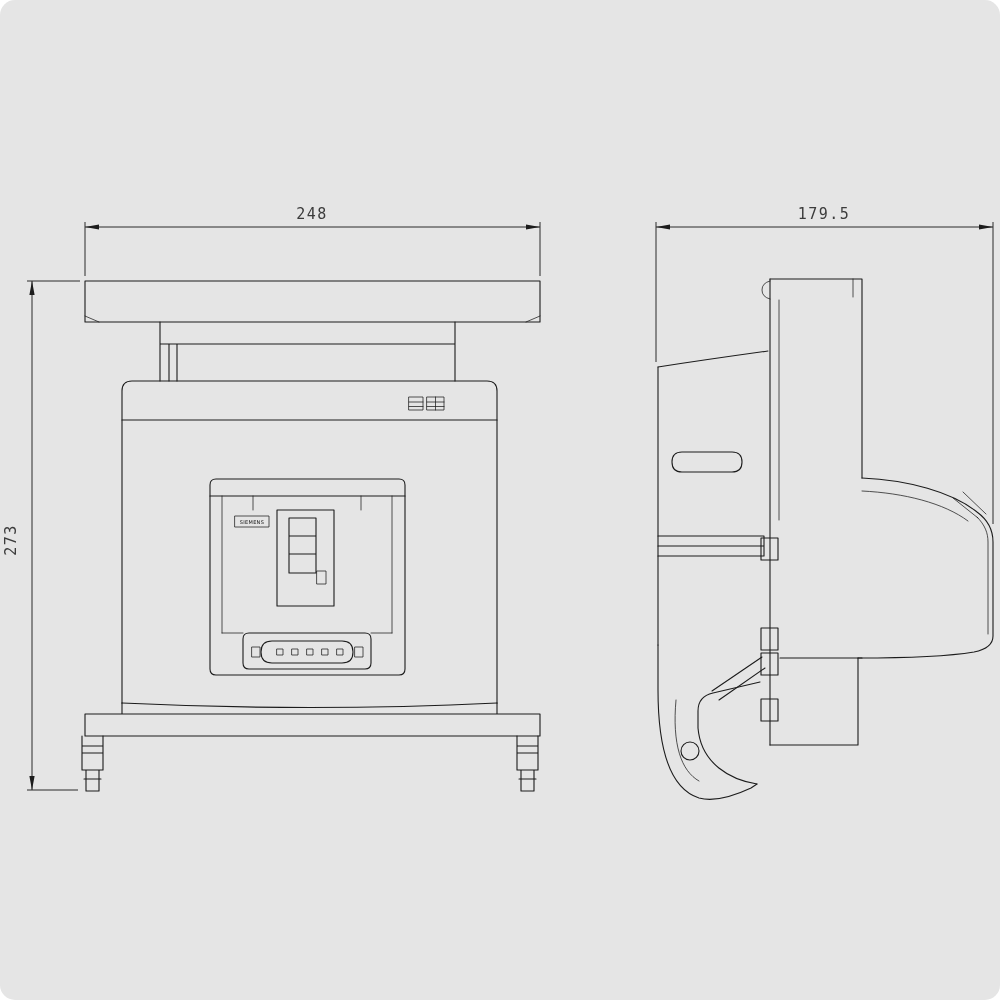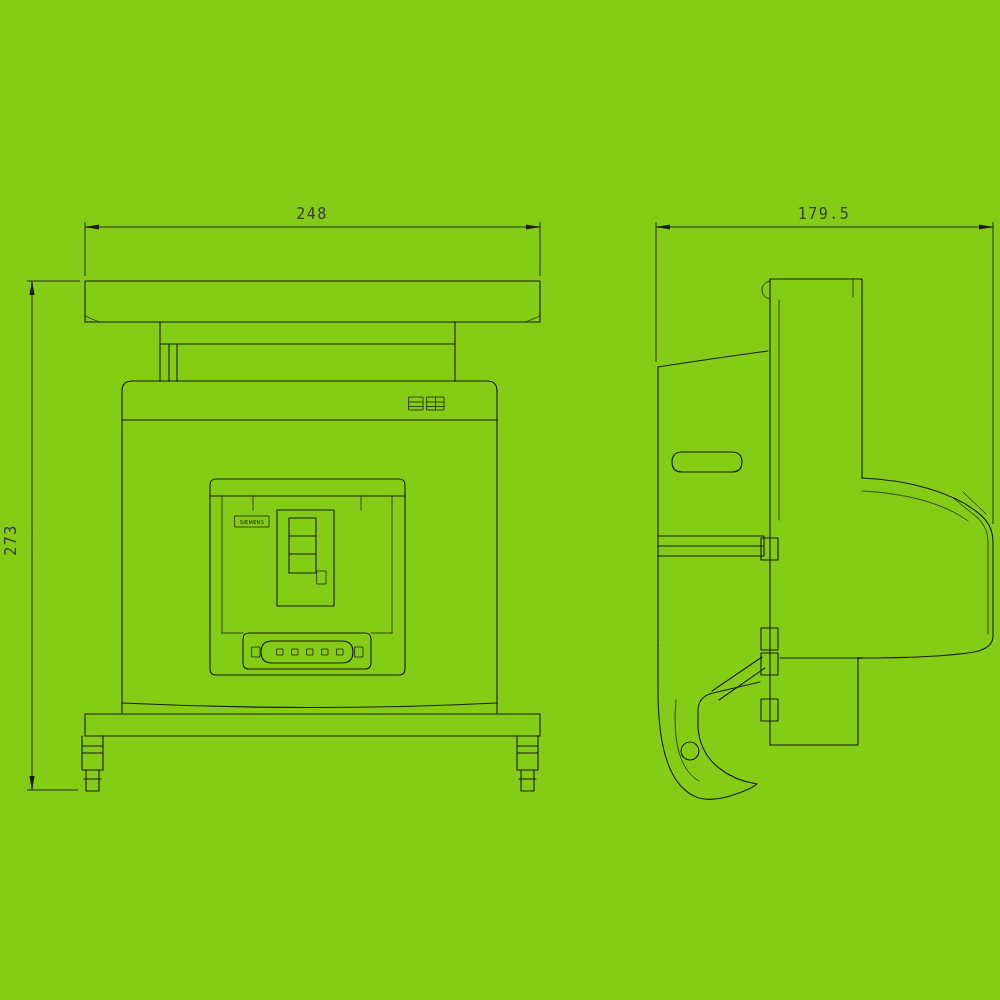--- a/index.html
+++ b/index.html
@@ -1,16 +1,16 @@
 <!DOCTYPE html>
 <html><head>
 <meta charset="utf-8">
 <style>
   html,body{margin:0;padding:0;background:#ffffff;}
-  .stage{width:1000px;height:1000px;background:#84cc16;position:relative;}
+  .stage{width:1000px;height:1000px;background:#e5e5e5;position:relative;border-radius:15px;}
   svg{display:block;}
   .ln{fill:none;stroke:#1c1c1c;stroke-width:1.1;stroke-linecap:round;stroke-linejoin:round;}
   .thin{stroke-width:0.75;}
   .dim{fill:none;stroke:#2b2b2b;stroke-width:1;}
   .dimtext{font-family:"DejaVu Sans Mono","Liberation Mono",monospace;font-size:15px;fill:#3c3c3c;letter-spacing:1.5px;}
   .brandtext{font-family:"DejaVu Sans","Liberation Sans",sans-serif;font-size:5px;fill:#111;letter-spacing:0.3px;}
 </style>
 </head>
 <body>
 

